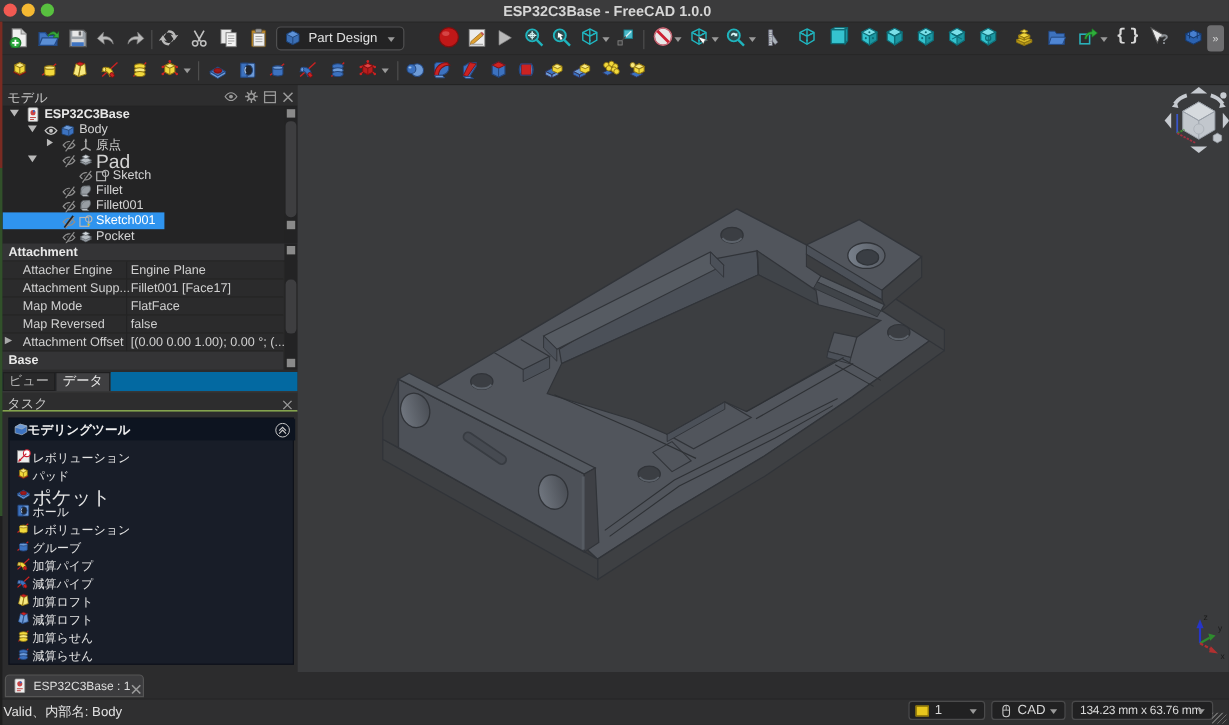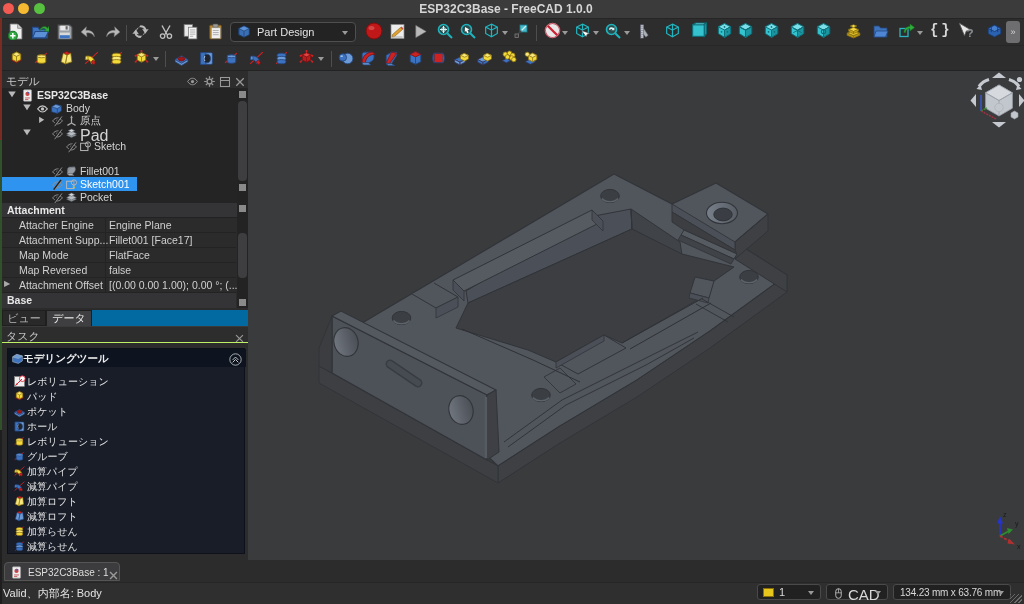--- a/index.html
+++ b/index.html
@@ -64,21 +64,21 @@
         <rect x="2" y="1.5" width="8" height="11" fill="#e8e8e8" stroke="#777" stroke-width=".7"></rect>
         <rect x="6" y="4" width="8" height="11" fill="#f4f4f4" stroke="#777" stroke-width=".7"></rect>
         <path d="M7.5 6.5h5M7.5 8.5h5M7.5 10.5h5M7.5 12.5h3" stroke="#999" stroke-width=".7"></path>
       </svg></div>
 <div class="ti" style="left:207px;"><svg width="17" height="17" viewBox="0 0 16 16">
         <rect x="2.5" y="2" width="11" height="13" rx="1" fill="#b9882f" stroke="#6d4f17" stroke-width=".7"></rect>
         <rect x="5.5" y="1" width="5" height="3" rx="1" fill="#999" stroke="#555" stroke-width=".6"></rect>
         <rect x="4" y="4.5" width="8.5" height="10" fill="#f0f0f0" stroke="#888" stroke-width=".6"></rect>
         <path d="M5.5 7h5.5M5.5 9h5.5M5.5 11h5.5" stroke="#999" stroke-width=".7"></path>
       </svg></div>
-<div class="ti" style="left:230px;top:3px;width:126px;height:20px;background:#232324;border:1px solid #4f4f50;border-radius:4px">
+<div class="ti" style="left:230px;top:3px;width:107px;height:20px;background:#232324;border:1px solid #4f4f50;border-radius:4px">
 <div style="position:absolute;left:6px;top:2px"><svg width="14" height="14" viewBox="0 0 16 16">
           <path d="M8 1l6 3v7l-6 3-6-3V4z" fill="#3b6fb5" stroke="#1d3f70" stroke-width=".8"></path>
           <path d="M8 1l6 3-6 3-6-3z" fill="#5d92d8" stroke="#1d3f70" stroke-width=".8"></path>
           <path d="M8 7v7M2 4v7l6 3" fill="none" stroke="#1d3f70" stroke-width=".8"></path>
         </svg></div>
 <span style="position:absolute;left:26px;top:3px;font-size:11px;color:#e2e2e2">Part Design</span>
 <div class="caret" style="right:7px;top:8px"></div>
     </div>
 <div class="ti" style="left:365px;top:3px;"><svg width="18" height="18" viewBox="0 0 18 18">
         <circle cx="9" cy="9" r="8" fill="#c01818"></circle>
@@ -444,20 +444,34 @@
             <path d="M2 8.5c2-2.6 4-3.7 6-3.7s4 1.1 6 3.7c-2 2.6-4 3.7-6 3.7s-4-1.1-6-3.7z" fill="none" stroke="#8f8f8f" stroke-width="1.2"></path>
             <circle cx="8" cy="8.5" r="1.7" fill="#8f8f8f"></circle>
             <path d="M12.5 2.5L3.5 14.5" stroke="#242425" stroke-width="2.4"></path>
             <path d="M13.5 3L4.5 15" stroke="#8f8f8f" stroke-width="1.2"></path>
           </svg></div>
         <div class="abs" style="left:77px;top:0"><svg width="13" height="13" viewBox="0 0 16 16">
             <rect x="2" y="4" width="9" height="9" fill="none" stroke="#b9b9b9" stroke-width="1.2"></rect>
             <circle cx="11" cy="5.5" r="3.2" fill="#2a2a2b" fill-opacity=".1" stroke="#b9b9b9" stroke-width="1.2"></circle>
           </svg></div>
         <div class="abs" style="left:92px;top:0"><span style="color:#d4d4d4;font-size:10.5px;position:relative;top:0px">Sketch</span></div>
+      </div>
+<div class="row" style="top:63.5px">
+        <div class="abs" style="left:49px;top:0"><svg width="13" height="13" viewBox="0 0 16 16">
+            <path d="M2 8.5c2-2.6 4-3.7 6-3.7s4 1.1 6 3.7c-2 2.6-4 3.7-6 3.7s-4-1.1-6-3.7z" fill="none" stroke="#8f8f8f" stroke-width="1.2"></path>
+            <circle cx="8" cy="8.5" r="1.7" fill="#8f8f8f"></circle>
+            <path d="M12.5 2.5L3.5 14.5" stroke="#242425" stroke-width="2.4"></path>
+            <path d="M13.5 3L4.5 15" stroke="#8f8f8f" stroke-width="1.2"></path>
+          </svg></div>
+        <div class="abs" style="left:63px;top:0"><svg width="13" height="13" viewBox="0 0 16 16">
+            <path d="M3 11V6c0-2 1.5-3.5 3.5-3.5H12c1.5 2.5 1 6-3 8.5z" fill="#979da3" stroke="#5f646a" stroke-width=".8"></path>
+            <path d="M3 11l2 2h6l-2-2z" fill="#c6cbd0" stroke="#5f646a" stroke-width=".7"></path>
+            <path d="M3 11c0-5 3-8.5 9-8.5" fill="none" stroke="#747a80" stroke-width=".8"></path>
+          </svg></div>
+        <div class="abs" style="left:78px;top:0"><span style="color:#d4d4d4;font-size:10.5px;position:relative;top:0px">Fillet</span></div>
       </div>
 <div class="row" style="top:76.2px">
         <div class="abs" style="left:49px;top:0"><svg width="13" height="13" viewBox="0 0 16 16">
             <path d="M2 8.5c2-2.6 4-3.7 6-3.7s4 1.1 6 3.7c-2 2.6-4 3.7-6 3.7s-4-1.1-6-3.7z" fill="none" stroke="#8f8f8f" stroke-width="1.2"></path>
             <circle cx="8" cy="8.5" r="1.7" fill="#8f8f8f"></circle>
             <path d="M12.5 2.5L3.5 14.5" stroke="#242425" stroke-width="2.4"></path>
             <path d="M13.5 3L4.5 15" stroke="#8f8f8f" stroke-width="1.2"></path>
           </svg></div>
         <div class="abs" style="left:63px;top:0"><svg width="13" height="13" viewBox="0 0 16 16">
             <path d="M3 11V6c0-2 1.5-3.5 3.5-3.5H12c1.5 2.5 1 6-3 8.5z" fill="#979da3" stroke="#5f646a" stroke-width=".8"></path>
@@ -576,21 +590,21 @@
             <path d="M4 4l4-2 4 2-4 2z" fill="#f7e87e" stroke="#8f7410" stroke-width=".8"></path>
             <path d="M8 6v5" stroke="#8f7410" stroke-width=".8"></path>
           </svg></div>
         <span style="position:absolute;left:19px;top:41px;font-size:10px;color:#e4e4e4">パッド</span>
 <div class="abs" style="left:5px;top:55px"><svg width="13" height="13" viewBox="0 0 16 16">
             <path d="M2 9l6-3.5L14 9l-6 3.5z" fill="#3c72c0" stroke="#24477e" stroke-width=".8"></path>
             <path d="M2 9v2l6 3.5 6-3.5V9l-6 3.5z" fill="#6d9bd8" stroke="#24477e" stroke-width=".7"></path>
             <ellipse cx="8" cy="8.7" rx="3" ry="1.6" fill="#cc2222" stroke="#7d1111" stroke-width=".7"></ellipse>
             <ellipse cx="8" cy="8.2" rx="3" ry="1.6" fill="#a01a1a" stroke="#7d1111" stroke-width=".7"></ellipse>
           </svg></div>
-        <span style="position:absolute;left:19px;top:56px;font-size:10px;color:#e4e4e4">ポケット</span>
+        <span style="position:absolute;left:19px;top:56px;font-size:16px;color:#e4e4e4">ポケット</span>
 <div class="abs" style="left:5px;top:70px"><svg width="13" height="13" viewBox="0 0 16 16">
             <rect x="2.5" y="2.5" width="11" height="11" rx="1" fill="#6d9bd8" stroke="#24477e" stroke-width=".8"></rect>
             <rect x="2.5" y="2.5" width="5" height="11" fill="#3c72c0" stroke="#24477e" stroke-width=".8"></rect>
             <ellipse cx="8.5" cy="8" rx="3.2" ry="4" fill="#20242c" stroke="#24477e" stroke-width=".8"></ellipse>
             <path d="M6.5 5.5a3.2 4 0 0 0 0 5" stroke="#9db9dd" stroke-width="1"></path>
           </svg></div>
         <span style="position:absolute;left:19px;top:71px;font-size:10px;color:#e4e4e4">ホール</span>
 <div class="abs" style="left:5px;top:85px"><svg width="13" height="13" viewBox="0 0 16 16">
             <path d="M2 12L13 3" stroke="#cc2222" stroke-width="1.1"></path>
             <path d="M4 6c0-2 8-2 8 0v5c0 2-8 2-8 0z" fill="#f2d93c" stroke="#8f7410" stroke-width=".8"></path>
@@ -755,21 +769,21 @@
 <div class="abs" style="left:757px;top:24px;width:64px;height:16px;background:#212122;border:1px solid #4a4a4b;border-radius:3px">
       <div class="abs" style="left:5px;top:3px;width:11px;height:9px;background:#e8c71d;border:1px solid #8a7208"></div>
       <span style="position:absolute;left:21px;top:1px;font-size:11px;color:#d8d8d8">1</span>
       <div class="caret" style="right:6px;top:6px"></div>
     </div>
 <div class="abs" style="left:826px;top:24px;width:62px;height:16px;background:#212122;border:1px solid #4a4a4b;border-radius:3px">
       <div class="abs" style="left:6px;top:1px"><svg width="11" height="13" viewBox="0 0 16 16">
           <rect x="4" y="1" width="8" height="14" rx="4" fill="none" stroke="#c8c8c8" stroke-width="1.3"></rect>
           <path d="M8 1v6M4 7h8" stroke="#c8c8c8" stroke-width="1"></path>
         </svg></div>
-      <span style="position:absolute;left:21px;top:1px;font-size:15px;color:#d8d8d8">CAD</span>
+      <span style="position:absolute;left:21px;top:1px;font-size:11px;color:#d8d8d8">CAD</span>
       <div class="caret" style="right:6px;top:6px"></div>
     </div>
 <div class="abs" style="left:893px;top:24px;width:118px;height:16px;background:#212122;border:1px solid #4a4a4b;border-radius:3px">
       <span style="position:absolute;left:6px;top:2px;font-size:10px;letter-spacing:-0.2px;color:#d8d8d8;white-space:nowrap">134.23 mm x 63.76 mm</span>
       <div class="caret" style="right:6px;top:6px"></div>
     </div>
 <div class="abs" style="left:1010px;top:34px;width:12px;height:9px;background:repeating-linear-gradient(135deg,#6a6a6a 0 1px,transparent 1px 3px)"></div>
 </div>
 <div class="abs" style="left:0;top:18px;width:2px;height:122px;background:#7a2b22;z-index:50"></div>
 <div class="abs" style="left:0;top:140px;width:2px;height:290px;background:#31512a;z-index:50"></div>

